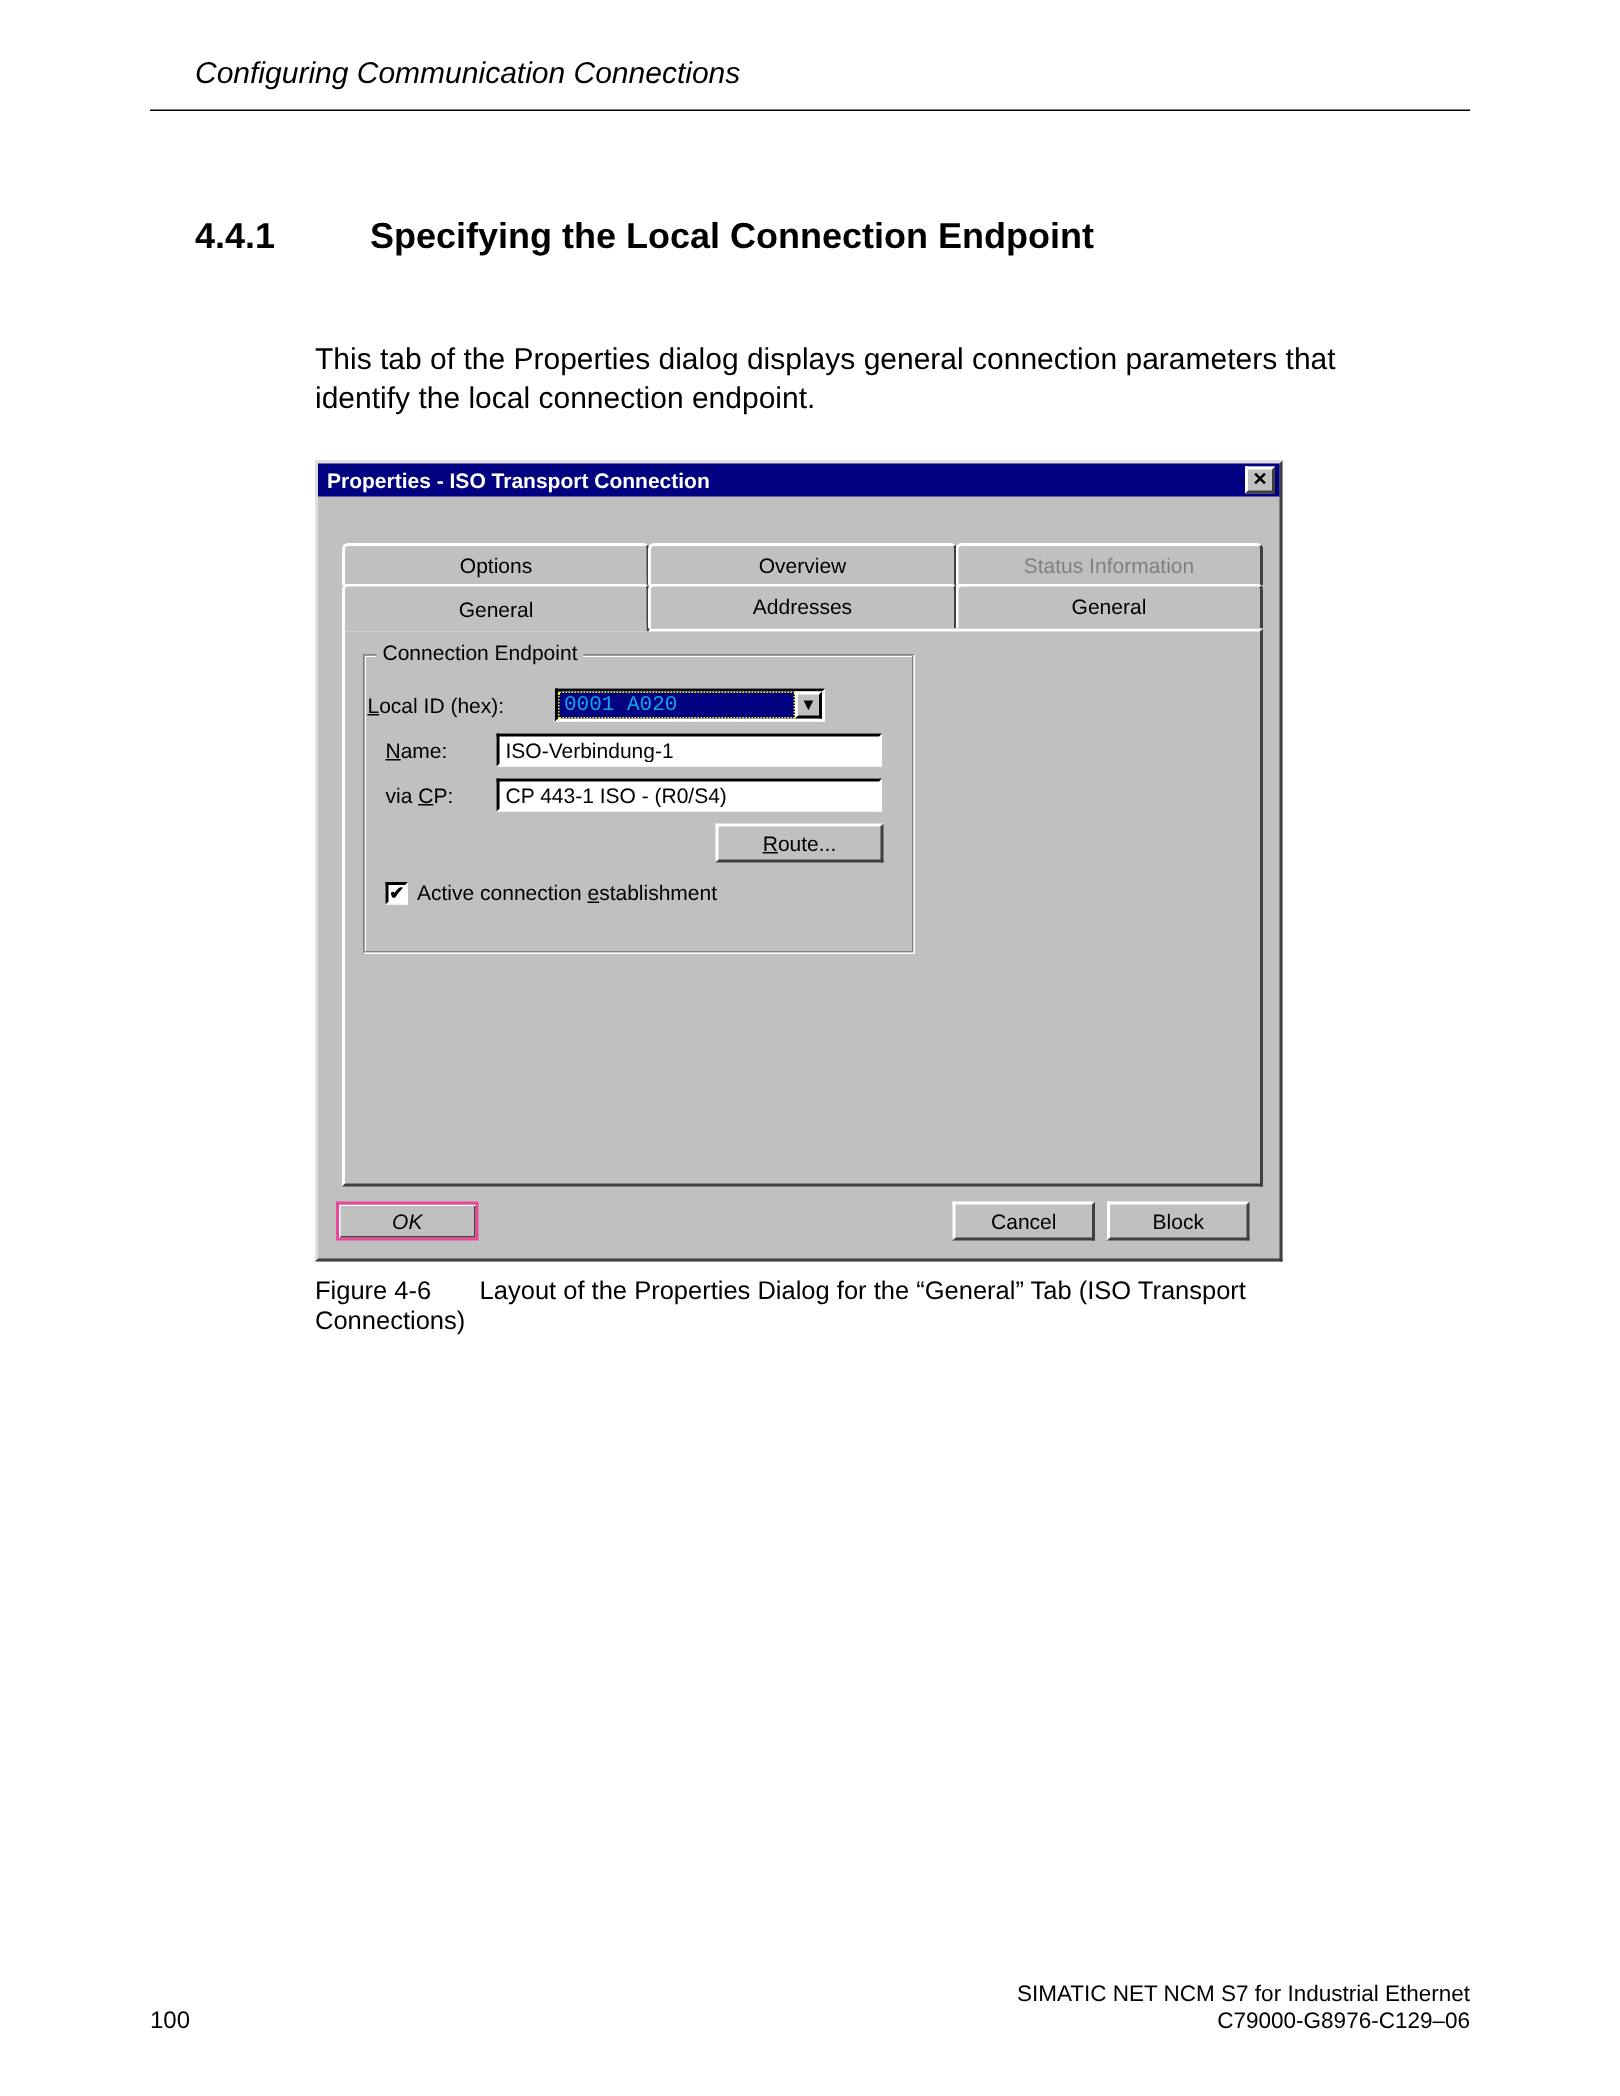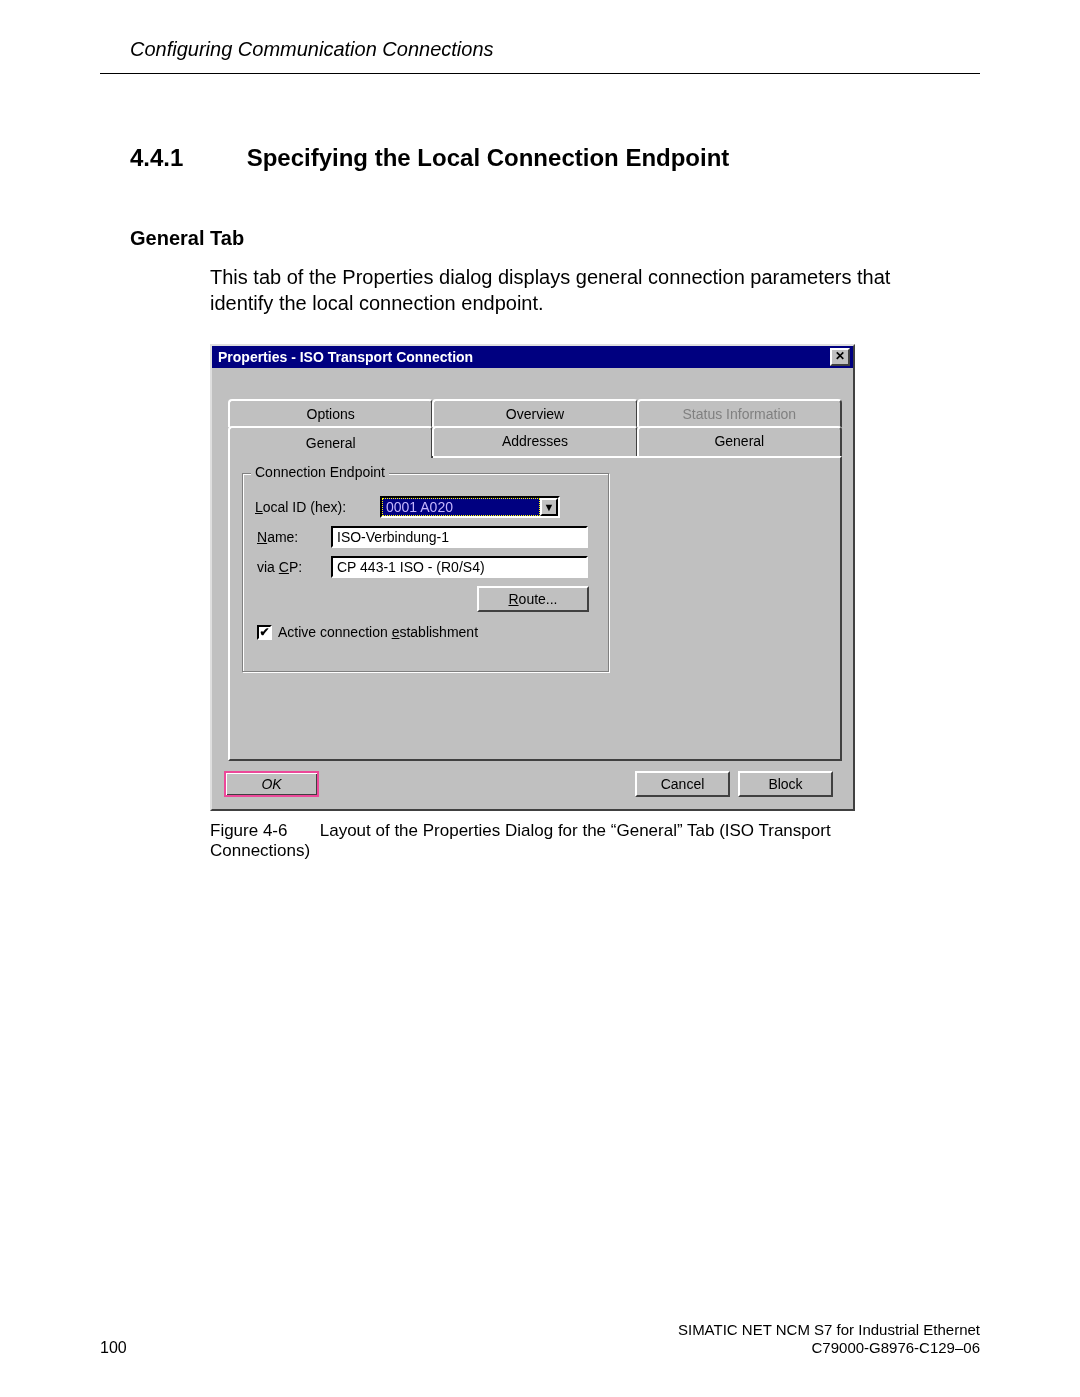--- a/index.html
+++ b/index.html
@@ -115,21 +115,21 @@
     z-index: 3;
     margin-bottom: -2px;
     padding-top: 7px;
     padding-bottom: 7px;
   }
   .tabs-row.front { margin-top: -1px; }
   .tab.front { z-index: 2; }
 
   .tab-panel {
     width: 614px;
-    height: 305px;
+    height: 372px;
     background: #c0c0c0;
     border: 2px solid;
     border-color: #ffffff #404040 #404040 #ffffff;
     margin-left: 4px;
     position: relative;
     padding: 14px 14px;
   }
 
   .groupbox {
     position: absolute;
@@ -165,24 +165,25 @@
     display: flex;
     align-items: stretch;
     border: 2px inset;
     border-color: #404040 #ffffff #ffffff #404040;
     height: 22px;
     background: #ffffff;
   }
   .combo-wrap .sel {
     flex: 1;
     background: #000080;
-    color: #c4b5fd;
+    color: #0ea5e9;
     padding: 1px 4px;
     outline: 1px dotted #ffff00;
     outline-offset: -1px;
+    font-family: Liberation Mono, monospace;
   }
   .combo-wrap .dd {
     width: 18px;
     background: #c0c0c0;
     border: 2px outset;
     border-color: #ffffff #404040 #404040 #ffffff;
     text-align: center;
     line-height: 14px;
     font-size: 11px;
   }
@@ -260,21 +261,20 @@
 
 <div class="page">
 
   <div class="running-head">Configuring Communication Connections</div>
 
   <div class="section-heading">
     <span class="num">4.4.1</span>
     <span>Specifying the Local Connection Endpoint</span>
   </div>
 
-  <div class="subheading">General Tab</div>
   <div class="bodytext">This tab of the Properties dialog displays general connection parameters that identify the local connection endpoint.</div>
 
   <div class="dialog-wrap">
     <div class="dialog">
 
       <div class="titlebar">
         <span class="title-text">Properties - ISO Transport Connection</span>
         <div class="close-btn">✕</div>
       </div>
 
@@ -289,21 +289,21 @@
           <div class="tab front front-active">General</div>
           <div class="tab front">Addresses</div>
           <div class="tab front">General</div>
         </div>
 
         <div class="tab-panel">
 
           <div class="groupbox gb-conn">
             <span class="legend">Connection Endpoint</span>
 
-            <div class="row" style="top:22px;left:12px;">
+            <div class="row" style="top:22px;left:2px;">
               <span class="lbl" style="width:125px;">
                 <u>L</u><span>ocal ID (hex):</span>
               </span>
               <span class="combo-wrap" style="width:180px;">
                 <span class="sel">0001 A020</span>
                 <span class="dd">▼</span>
               </span>
             </div>
 
             <div class="row" style="top:52px;left:14px;">

